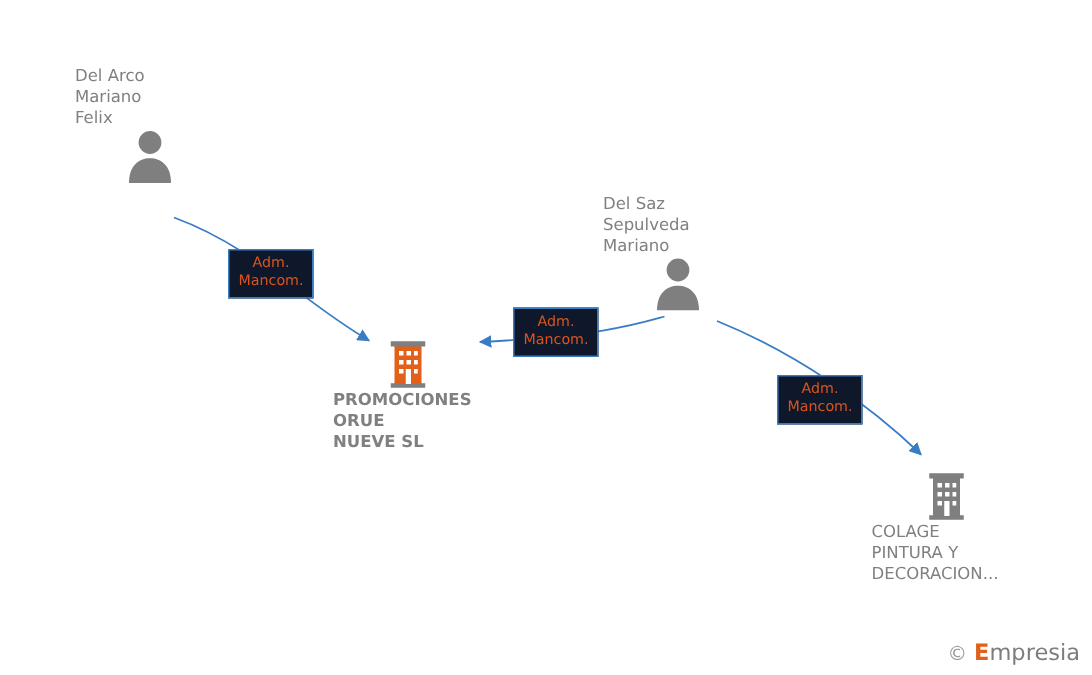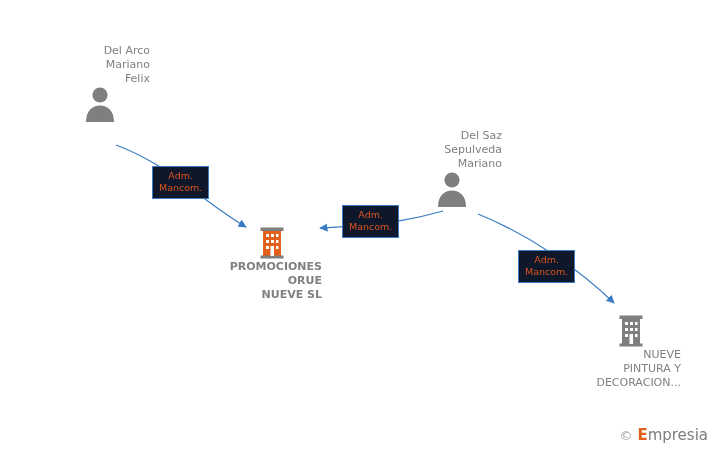--- a/index.html
+++ b/index.html
@@ -21,21 +21,21 @@
   svg.edges {
     position: absolute;
     left: 0;
     top: 0;
     width: 728px;
     height: 450px;
     pointer-events: none;
   }
   .node {
     position: absolute;
-    text-align: right;
+    text-align: left;
   }
   .person-label {
     color: #808080;
     font-size: 11px;
     line-height: 14px;
     white-space: nowrap;
   }
   .company-label {
     color: #808080;
     font-size: 11px;
@@ -56,21 +56,21 @@
     background: #0f172a;
     color: #d9541e;
     font-size: 9.5px;
     line-height: 12px;
     text-align: center;
     padding: 3px 6px 4px 6px;
     white-space: nowrap;
   }
   .watermark {
     position: absolute;
-    right: 20px;
+    right: 8px;
     bottom: 6px;
     font-size: 15px;
     color: #9a9a9a;
     font-family: "DejaVu Sans", sans-serif;
     letter-spacing: 0px;
     white-space: nowrap;
   }
   .watermark .wm-e {
     color: #e2601a;
     font-weight: bold;
@@ -177,21 +177,21 @@
             <rect x="49" y="14" width="3" height="3"></rect>
             <rect x="54" y="14" width="2.5" height="3"></rect>
             <rect x="44" y="20" width="3" height="3"></rect>
             <rect x="54" y="20" width="2.5" height="3"></rect>
             <rect x="48.5" y="20" width="3.5" height="10"></rect>
           </g>
         </g>
       </svg>
     </span>
     <div class="company-label small">
-      <div>NUEVE</div>
+      <div>COLAGE</div>
       <div>PINTURA Y</div>
       <div>DECORACION...</div>
     </div>
   </div>
 
   <div class="edge-label" style="left: 152px; top: 166px;">
     <div>Adm.</div>
     <div>Mancom.</div>
   </div>
 

